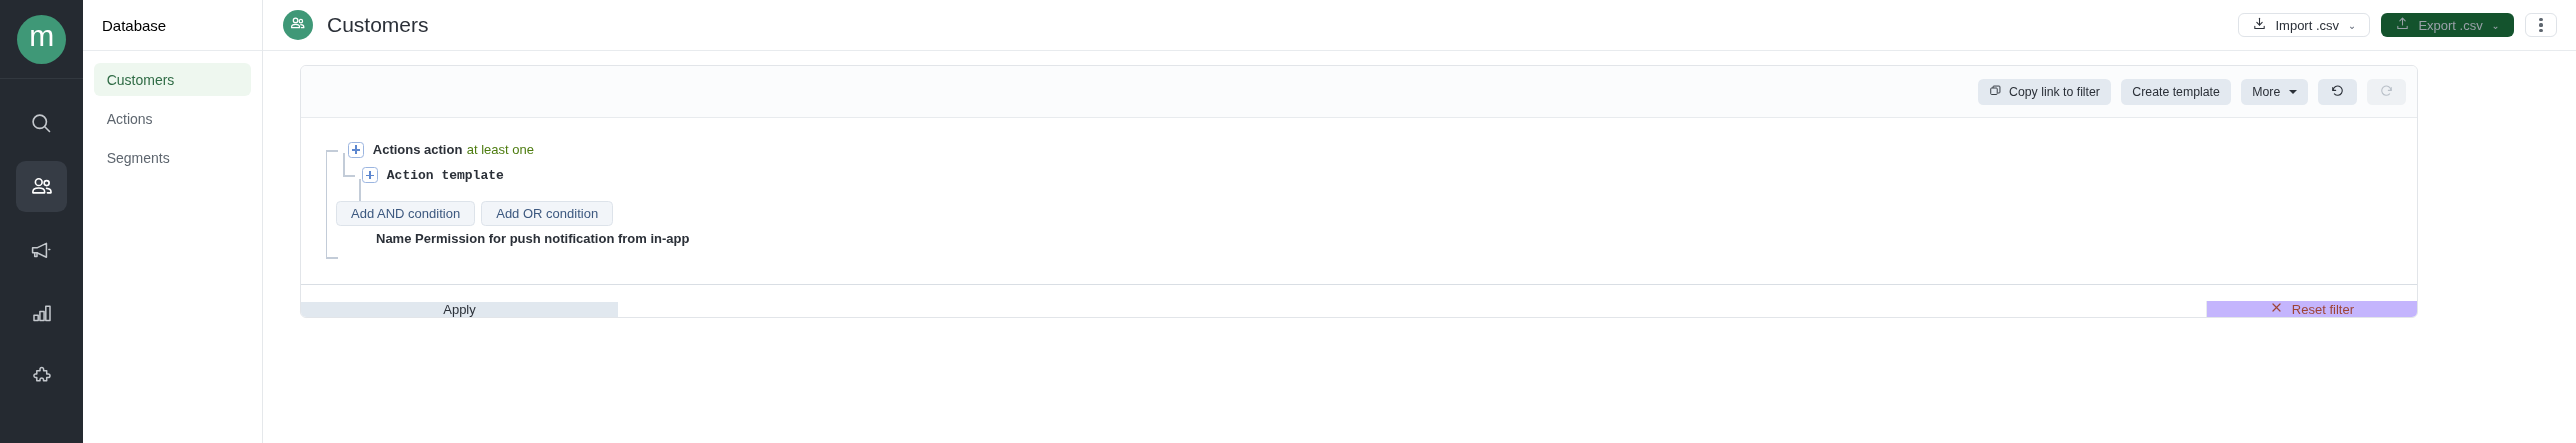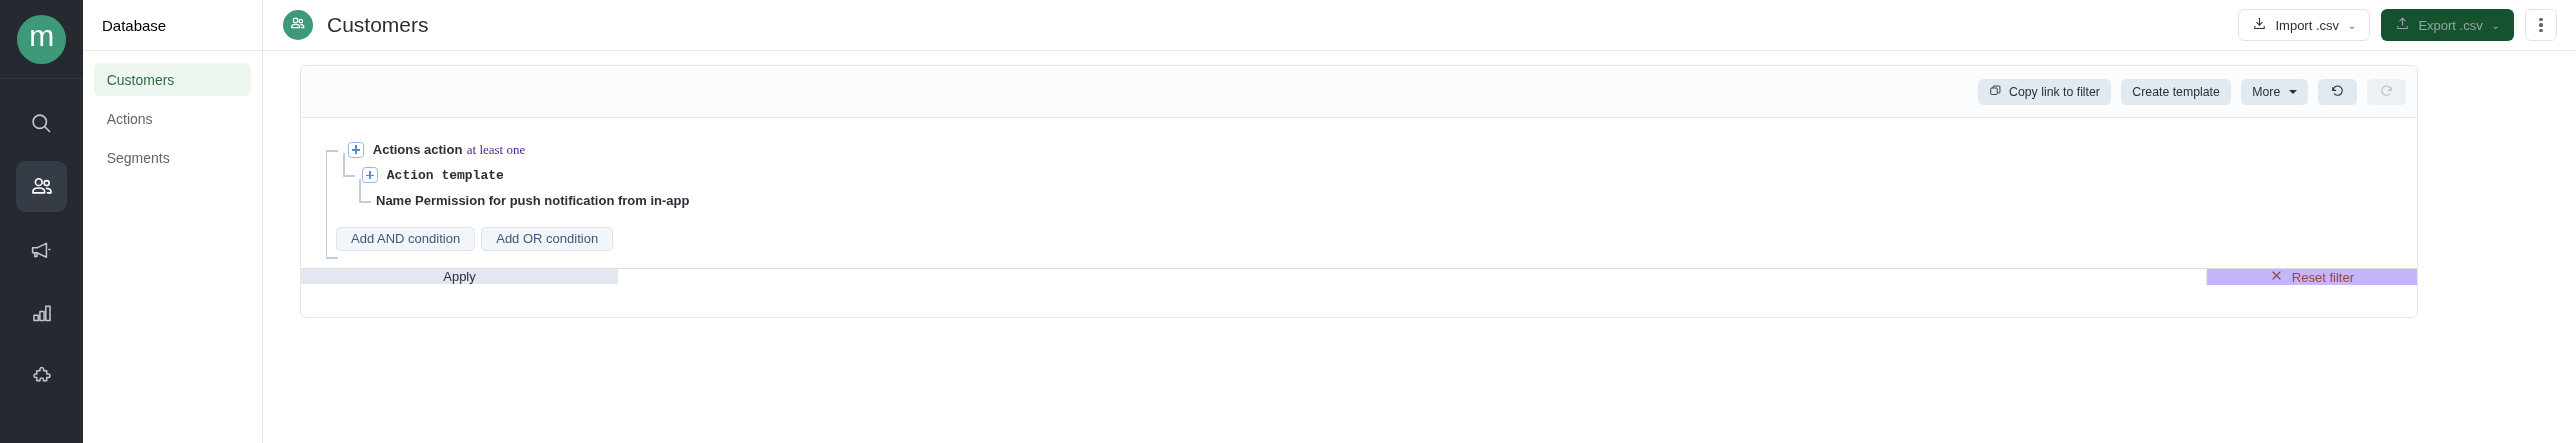--- a/index.html
+++ b/index.html
@@ -138,21 +138,21 @@
     margin-left: 14px;
     font-size: 21px;
     color: #2b3038;
     font-weight: 400;
     white-space: nowrap;
   }
   .topbar-spacer { flex: 1 1 auto; }
   .topbar-actions { display: flex; align-items: center; gap: 11.4px; }
 
   .btn {
-    height: 32px;
+    height: 24px;
     border-radius: 6.1px;
     display: inline-flex;
     align-items: center;
     gap: 8px;
     padding: 0 13px;
     font-size: 13px;
     color: #2b3038;
     background: #ffffff;
     border: 0.9px solid #dfe3e8;
     white-space: nowrap;
@@ -283,25 +283,24 @@
   .plus::after { top: 2.6px; bottom: 2.6px; left: 6.2px; width: 1.6px; }
 
   .lbl-bold {
     font-weight: bold;
     color: #2b3038;
     font-size: 13px;
     white-space: nowrap;
   }
   .lbl-normal {
     font-weight: 400;
-    color: #4c1d95;
+    color: #4d7c0f;
     font-size: 13px;
     white-space: nowrap;
     margin-left: 4.4px;
-    font-family: Liberation Serif, serif;
   }
 
   .cond-btn {
     height: 24.6px;
     border: 0.9px solid #dde3ea;
     border-radius: 4.4px;
     background: #f2f5f9;
     color: #3c587f;
     font-size: 13px;
     padding: 0 14px;
@@ -315,24 +314,24 @@
   .cond-btn + .cond-btn { margin-left: 6.1px; }
 
   
   .conn { position: absolute; background: #c3ccd8; }
 
   
   .filter-bottom {
     position: absolute;
     left: 0;
     right: 0;
-    bottom: 16px;
+    bottom: 0;
     height: 33px;
     display: flex;
-    align-items: flex-start;
+    align-items: flex-end;
     border-top: 0.9px solid #d9dee4;
   }
   .apply-btn {
     width: 317px;
     background: #e1e8ef;
     display: flex;
     align-items: center;
     justify-content: center;
     font-size: 13px;
     color: #2b3038;
@@ -546,27 +545,27 @@
             <span class="plus"></span>
             <span class="lbl-bold">Actions action</span>
             <span class="lbl-normal">at least one</span>
           </div>
 
           <div class="tree-row tr-2">
             <span class="plus"></span>
             <span class="lbl-bold">Action template</span>
           </div>
 
-          <div class="tree-row tr-3">
-            <span class="lbl-bold">Name Permission for push notification from in-app</span>
-          </div>
-
           <div class="tree-row tr-btns" style="margin-top:13px;">
             <button class="cond-btn">Add AND condition</button>
             <button class="cond-btn">Add OR condition</button>
+          </div>
+
+          <div class="tree-row tr-3">
+            <span class="lbl-bold">Name Permission for push notification from in-app</span>
           </div>
 
         </div>
 
         <div class="filter-bottom">
           <div class="apply-btn">
             <span>Apply</span>
           </div>
           <div class="bottom-gap"></div>
           <div class="reset-btn">

